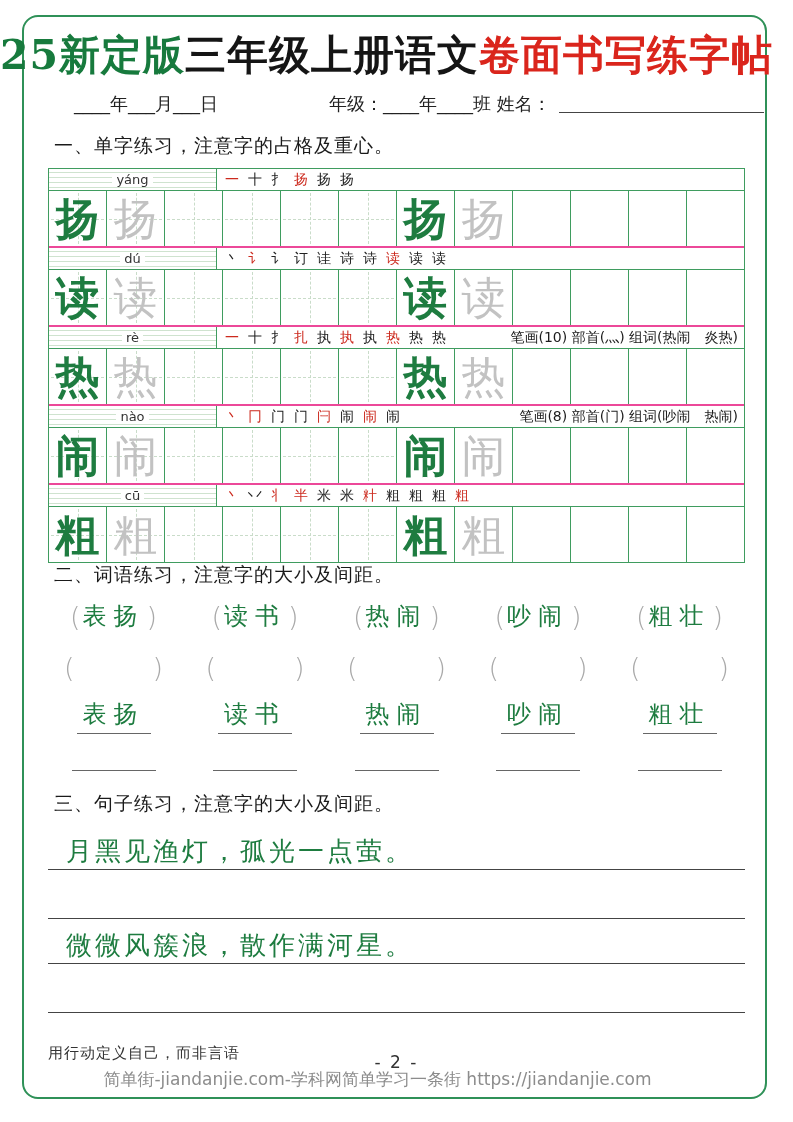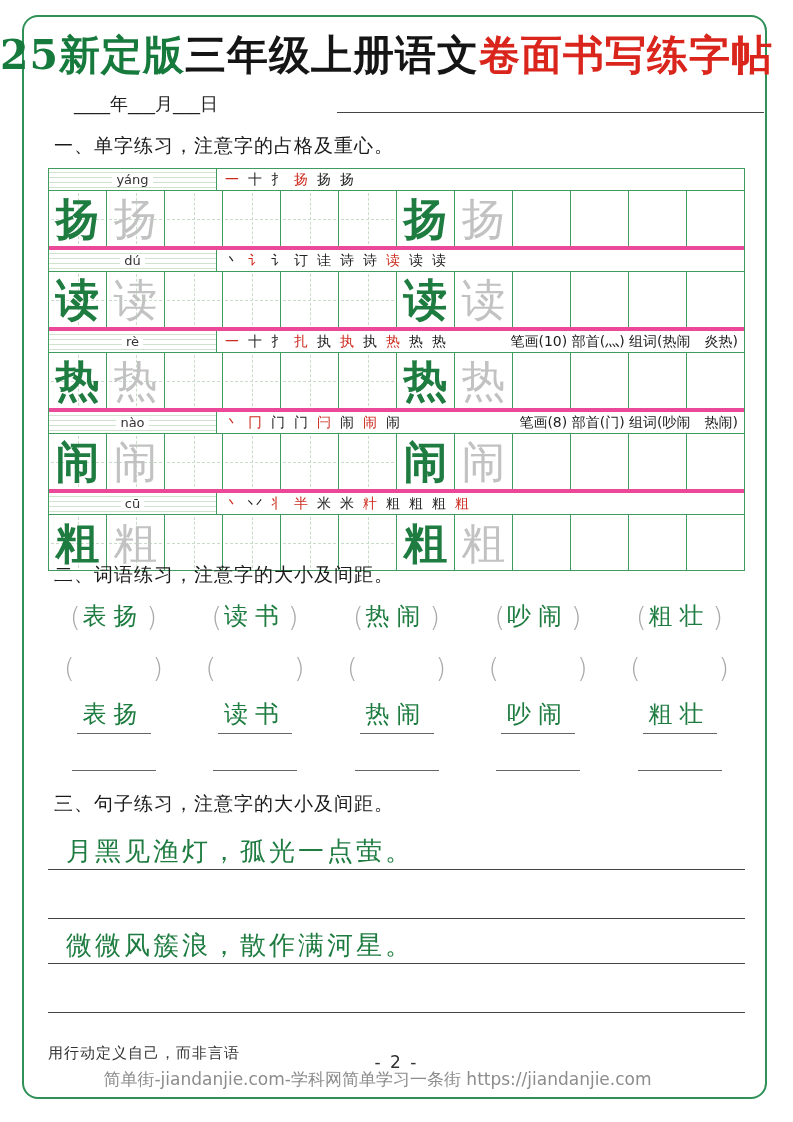--- a/index.html
+++ b/index.html
@@ -13,21 +13,21 @@
   
   .info-line{left:58px;top:92px;width:690px;font-size:18px;color:#222;display:flex;margin-left:16px;}
   .info-date{width:255px;}
   .info-class{white-space:nowrap;}
   .name-line{flex:1;border-bottom:1.5px solid #444;margin-left:8px;margin-bottom:3px;}
   
   .sec-head{left:54px;font-size:19px;color:#1a1a1a;letter-spacing:1px;white-space:nowrap;}
   
   .char-table{left:48px;top:168px;width:697px;border:1.5px solid #3f9c5f;box-sizing:border-box;}
   .blk-hdr{height:22px;display:flex;align-items:center;border-bottom:1px solid #3f9c5f;box-sizing:border-box;}
-  .blk{border-bottom:4px solid #ec4899;}
+  .blk{border-bottom:2px solid #ec4899;}
   .blk:last-child{border-bottom:none;}
   .pinyin-box{width:168px;height:100%;border-right:1px solid #3f9c5f;box-sizing:border-box;display:flex;align-items:center;justify-content:center;
      background:
        linear-gradient(#cfe3cf,#cfe3cf) 0 15%/100% 1px no-repeat,
        linear-gradient(#cfe3cf,#cfe3cf) 0 40%/100% 1px no-repeat,
        linear-gradient(#cfe3cf,#cfe3cf) 0 65%/100% 1px no-repeat,
        linear-gradient(#cfe3cf,#cfe3cf) 0 90%/100% 1px no-repeat;}
   .pinyin{font-size:13px;color:#333;background:#fff;padding:0 4px;line-height:14px;}
   .strokes{display:flex;gap:9px;padding-left:8px;font-size:14px;color:#222;white-space:nowrap;}
   .strokes .rd{color:#cc2a1e;}
@@ -61,20 +61,21 @@
 <body>
 
 <div class="abs page-frame"></div>
 
 <div class="abs title">
   <span class="t-green">25新定版</span><span class="t-black">三年级上册语文</span><span class="t-red">卷面书写练字帖</span>
 </div>
 
 <div class="abs info-line">
   <span class="info-date">____年___月___日</span>
+  <span class="info-class">年级：____年____班 姓名：</span>
   <span class="name-line"></span>
 </div>
 
 <div class="abs sec-head" style="top:133px;">一、单字练习，注意字的占格及重心。</div>
 
 <div class="abs char-table" id="char-table">
     <div class="blk">
       <div class="blk-hdr">
         <div class="pinyin-box">
           <span class="pinyin">yáng</span>

